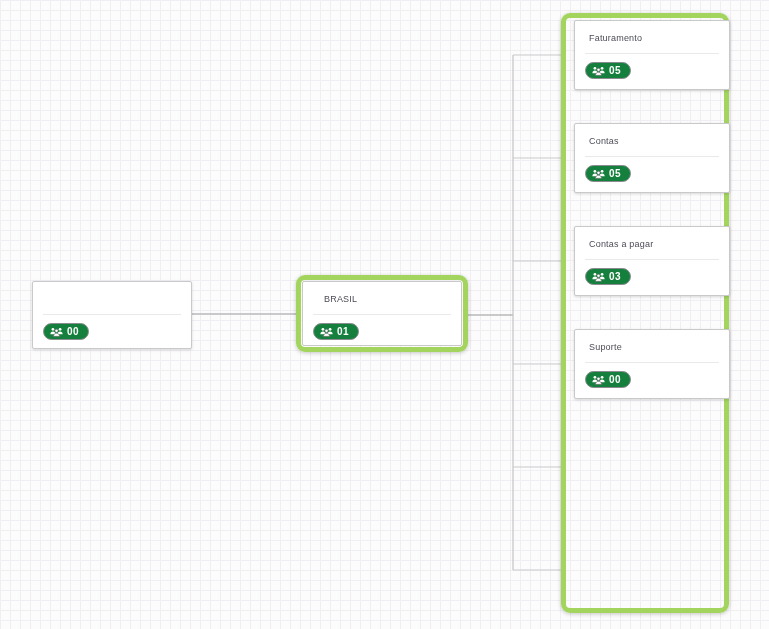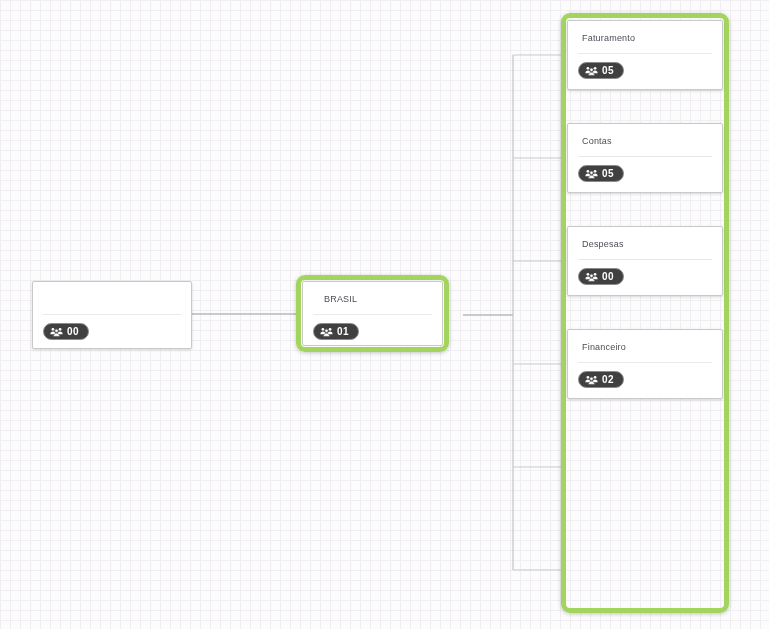--- a/index.html
+++ b/index.html
@@ -37,21 +37,21 @@
   }
   .node-title.indent{left:21px;}
   .node-divider{
     position:absolute;top:32px;left:10px;right:10px;height:1px;
     background:#e9e9e9;
   }
   .count-badge{
     position:absolute;top:41px;left:10px;
     height:17px;
     display:inline-flex;align-items:center;gap:4px;
-    background:#404040;
+    background:#15803d;
     border:1px solid #8a8b8f;
     border-radius:10px;
     padding:0 9px 0 6px;
     box-sizing:border-box;
     cursor:pointer;
   }
   .count-badge .count{
     color:#ffffff;font-weight:bold;font-size:10px;letter-spacing:.5px;
     line-height:1;
   }
@@ -60,28 +60,28 @@
   .root-node{position:absolute;left:32px;top:281px;width:160px;height:68px;}
   
   .green-wrap{
     position:absolute;
     border:5px solid #a2d45e;
     border-radius:9px;
     box-sizing:border-box;
     box-shadow:0 1px 4px rgba(0,0,0,.22);
     background:transparent;
   }
-  .brasil-wrap{left:296px;top:275px;width:153px;height:77px;padding:1px;}
+  .brasil-wrap{left:296px;top:275px;width:172px;height:77px;padding:1px;}
   .brasil-wrap .node-card{width:100%;height:100%;box-shadow:none;}
   .group-wrap{
     left:561px;top:13px;width:168px;height:600px;
     padding:2px 1px;
     display:flex;flex-direction:column;gap:33px;
   }
-  .group-wrap .node-card{width:100%;height:70px;flex:0 0 70px;}
+  .group-wrap .node-card{width:100%;height:70px;flex:0 0 70px;margin-left:7px;}
 </style>
 </head>
 <body>
 
 <div class="canvas">
 
   <svg class="connectors">
 
     <line x1="192" y1="314" x2="296" y2="314" stroke="#b9b9bd" stroke-width="1.5"></line>
 
@@ -166,53 +166,53 @@
             <circle cx="15.5" cy="3.4" r="2.1"></circle>
               <path d="M11.6 10.8c0-2.4 1.7-4.1 3.9-4.1s3.9 1.7 3.9 4.1z"></path>
             <circle cx="10" cy="5.6" r="2.5" stroke="#696a6e" stroke-width="1"></circle>
             <path d="M5.3 14.2c0-2.9 2-4.9 4.7-4.9s4.7 2 4.7 4.9z" stroke="#696a6e" stroke-width="1"></path>
           </svg>
         </span>
         <span class="count">05</span>
       </div>
     </div>
 
-
-    <div class="node-card">
-      <div class="node-title">Despesas</div>
+    <div class="node-card">
+      <div class="node-title">Contas a pagar</div>
+      <div class="node-divider"></div>
+      <div class="count-badge">
+        <span class="users-icon">
+          <svg width="13" height="10" viewBox="0 0 20 15" fill="#ffffff">
+            <circle cx="4.5" cy="3.4" r="2.1"></circle>
+              <path d="M0.6 10.8c0-2.4 1.7-4.1 3.9-4.1s3.9 1.7 3.9 4.1z"></path>
+            <circle cx="15.5" cy="3.4" r="2.1"></circle>
+              <path d="M11.6 10.8c0-2.4 1.7-4.1 3.9-4.1s3.9 1.7 3.9 4.1z"></path>
+            <circle cx="10" cy="5.6" r="2.5" stroke="#696a6e" stroke-width="1"></circle>
+            <path d="M5.3 14.2c0-2.9 2-4.9 4.7-4.9s4.7 2 4.7 4.9z" stroke="#696a6e" stroke-width="1"></path>
+          </svg>
+        </span>
+        <span class="count">03</span>
+      </div>
+    </div>
+
+    <div class="node-card">
+      <div class="node-title">Suporte</div>
       <div class="node-divider"></div>
       <div class="count-badge">
         <span class="users-icon">
           <svg width="13" height="10" viewBox="0 0 20 15" fill="#ffffff">
             <circle cx="4.5" cy="3.4" r="2.1"></circle>
               <path d="M0.6 10.8c0-2.4 1.7-4.1 3.9-4.1s3.9 1.7 3.9 4.1z"></path>
             <circle cx="15.5" cy="3.4" r="2.1"></circle>
               <path d="M11.6 10.8c0-2.4 1.7-4.1 3.9-4.1s3.9 1.7 3.9 4.1z"></path>
             <circle cx="10" cy="5.6" r="2.5" stroke="#696a6e" stroke-width="1"></circle>
             <path d="M5.3 14.2c0-2.9 2-4.9 4.7-4.9s4.7 2 4.7 4.9z" stroke="#696a6e" stroke-width="1"></path>
           </svg>
         </span>
         <span class="count">00</span>
       </div>
     </div>
 
-    <div class="node-card">
-      <div class="node-title">Financeiro</div>
-      <div class="node-divider"></div>
-      <div class="count-badge">
-        <span class="users-icon">
-          <svg width="13" height="10" viewBox="0 0 20 15" fill="#ffffff">
-            <circle cx="4.5" cy="3.4" r="2.1"></circle>
-              <path d="M0.6 10.8c0-2.4 1.7-4.1 3.9-4.1s3.9 1.7 3.9 4.1z"></path>
-            <circle cx="15.5" cy="3.4" r="2.1"></circle>
-              <path d="M11.6 10.8c0-2.4 1.7-4.1 3.9-4.1s3.9 1.7 3.9 4.1z"></path>
-            <circle cx="10" cy="5.6" r="2.5" stroke="#696a6e" stroke-width="1"></circle>
-            <path d="M5.3 14.2c0-2.9 2-4.9 4.7-4.9s4.7 2 4.7 4.9z" stroke="#696a6e" stroke-width="1"></path>
-          </svg>
-        </span>
-        <span class="count">02</span>
-      </div>
-    </div>
 
 
   </div>
 
 </div>
 
 </body></html>

